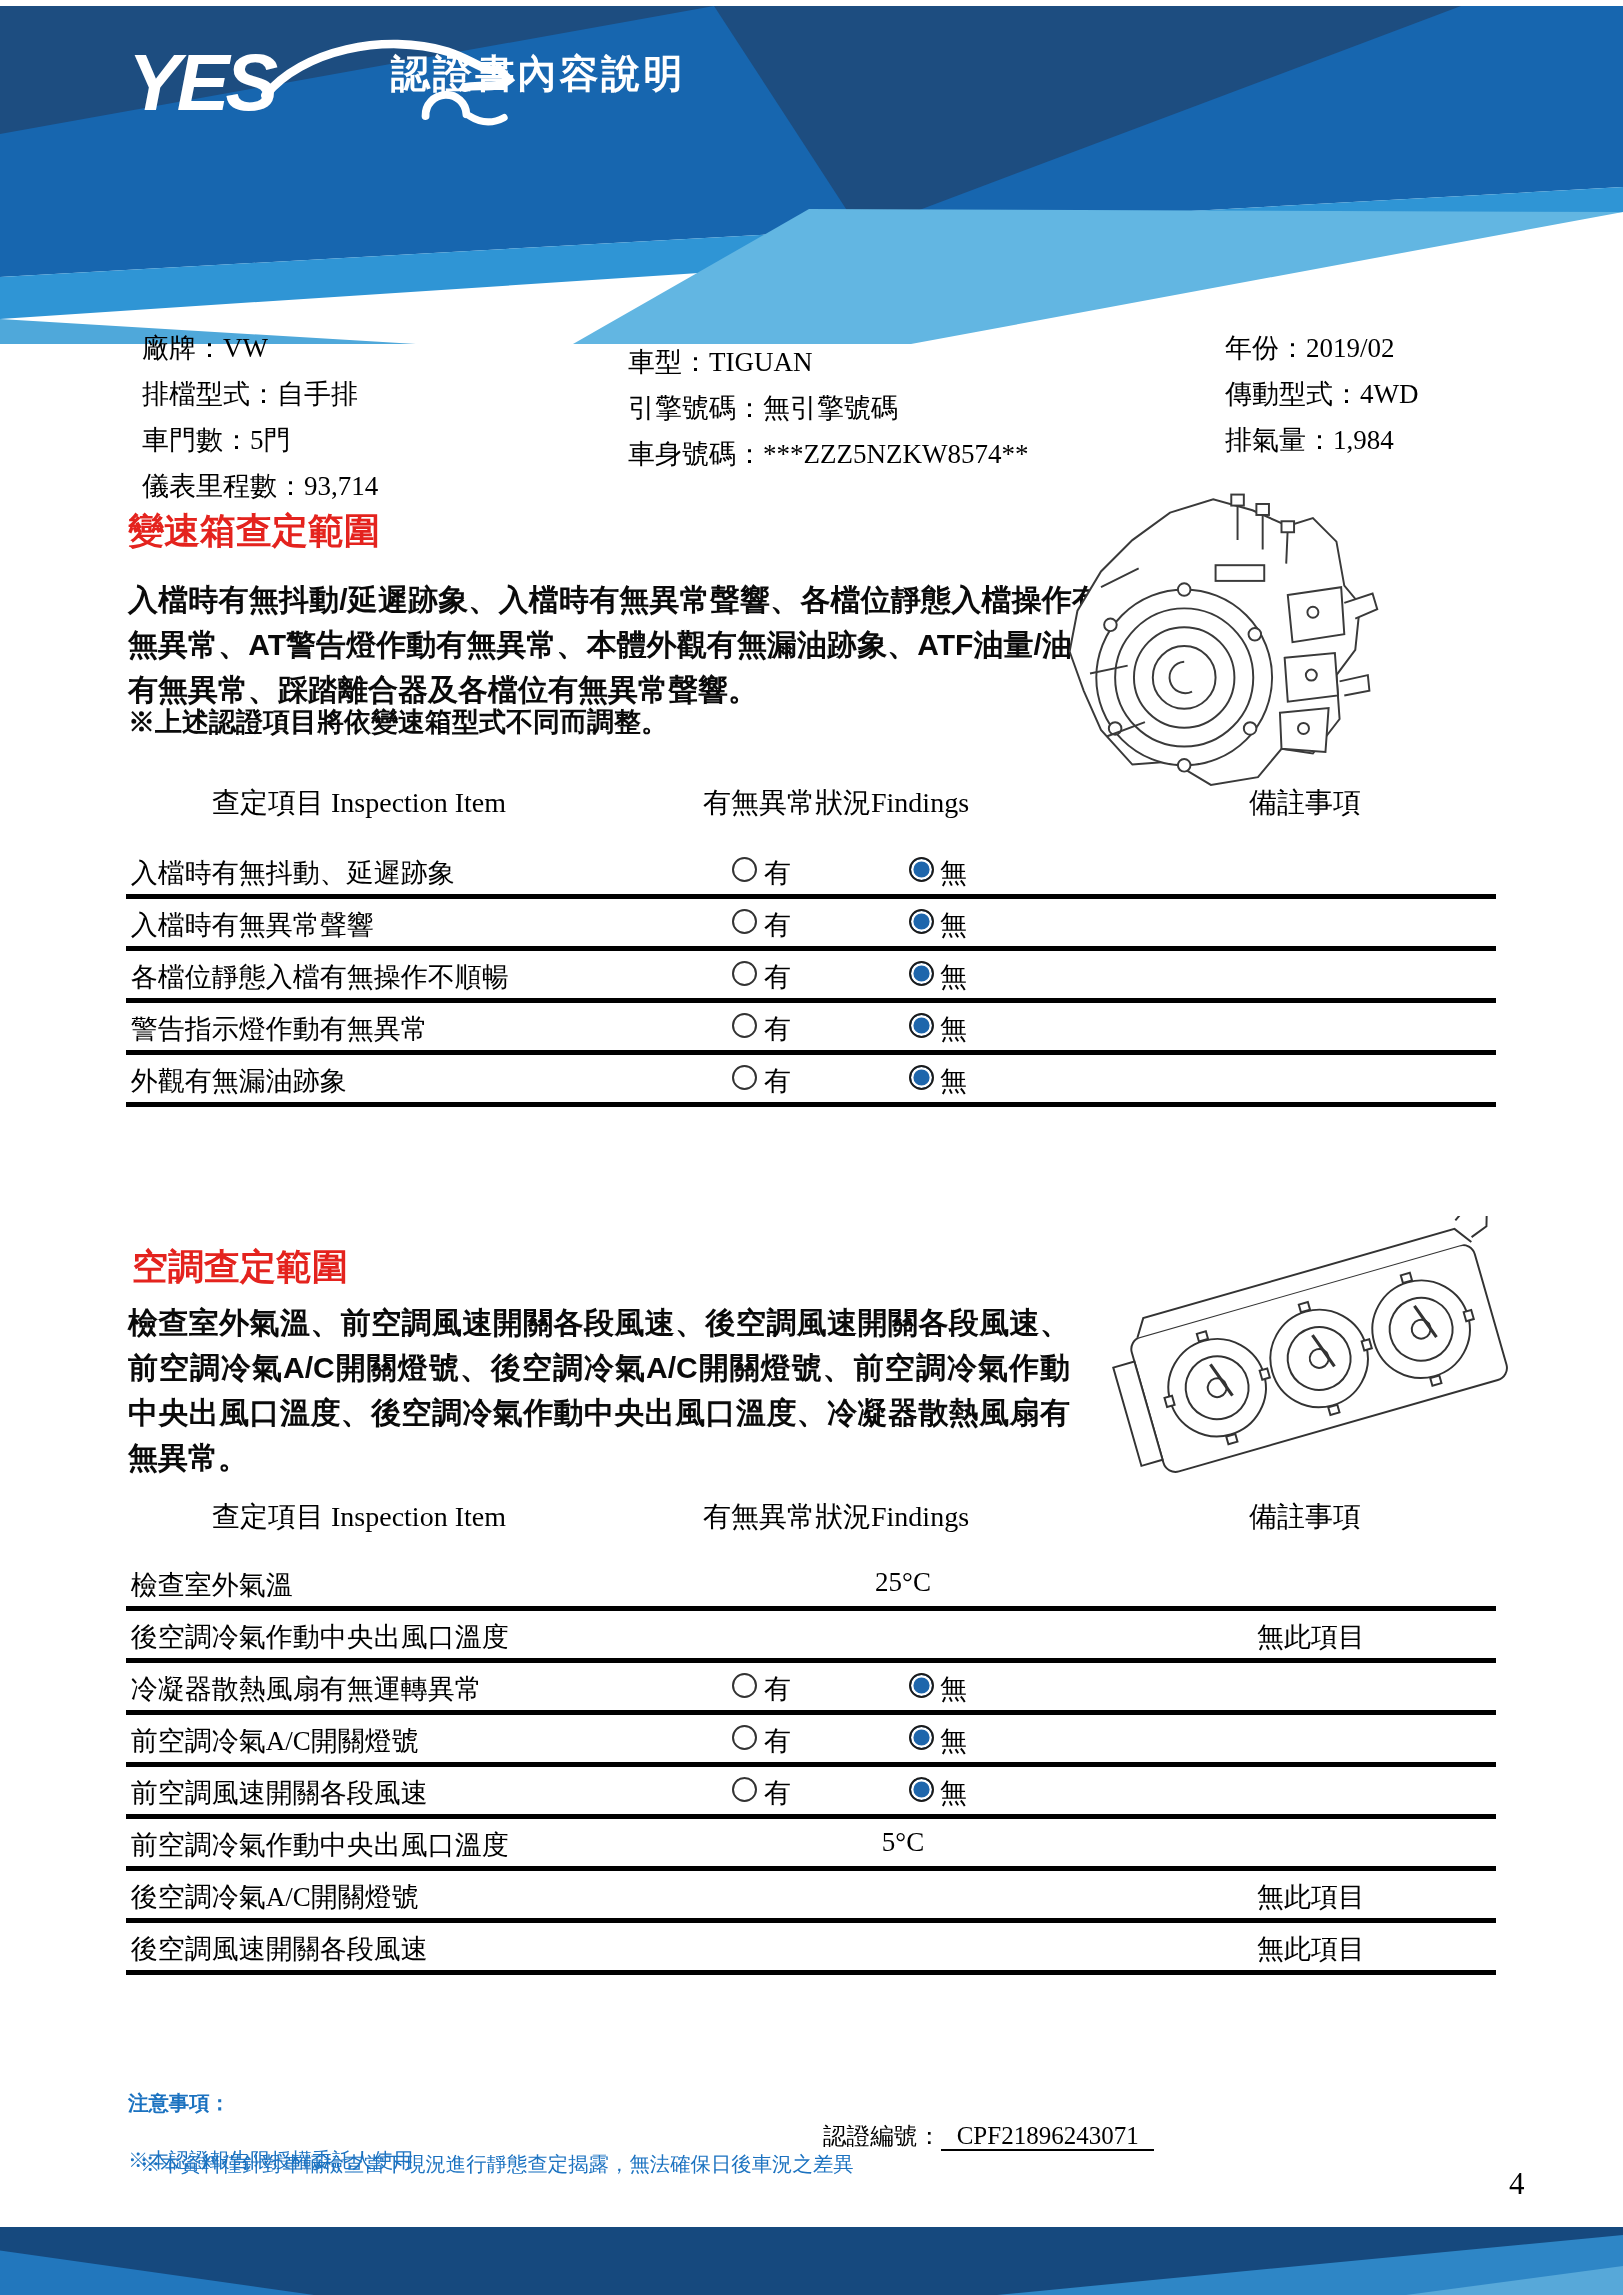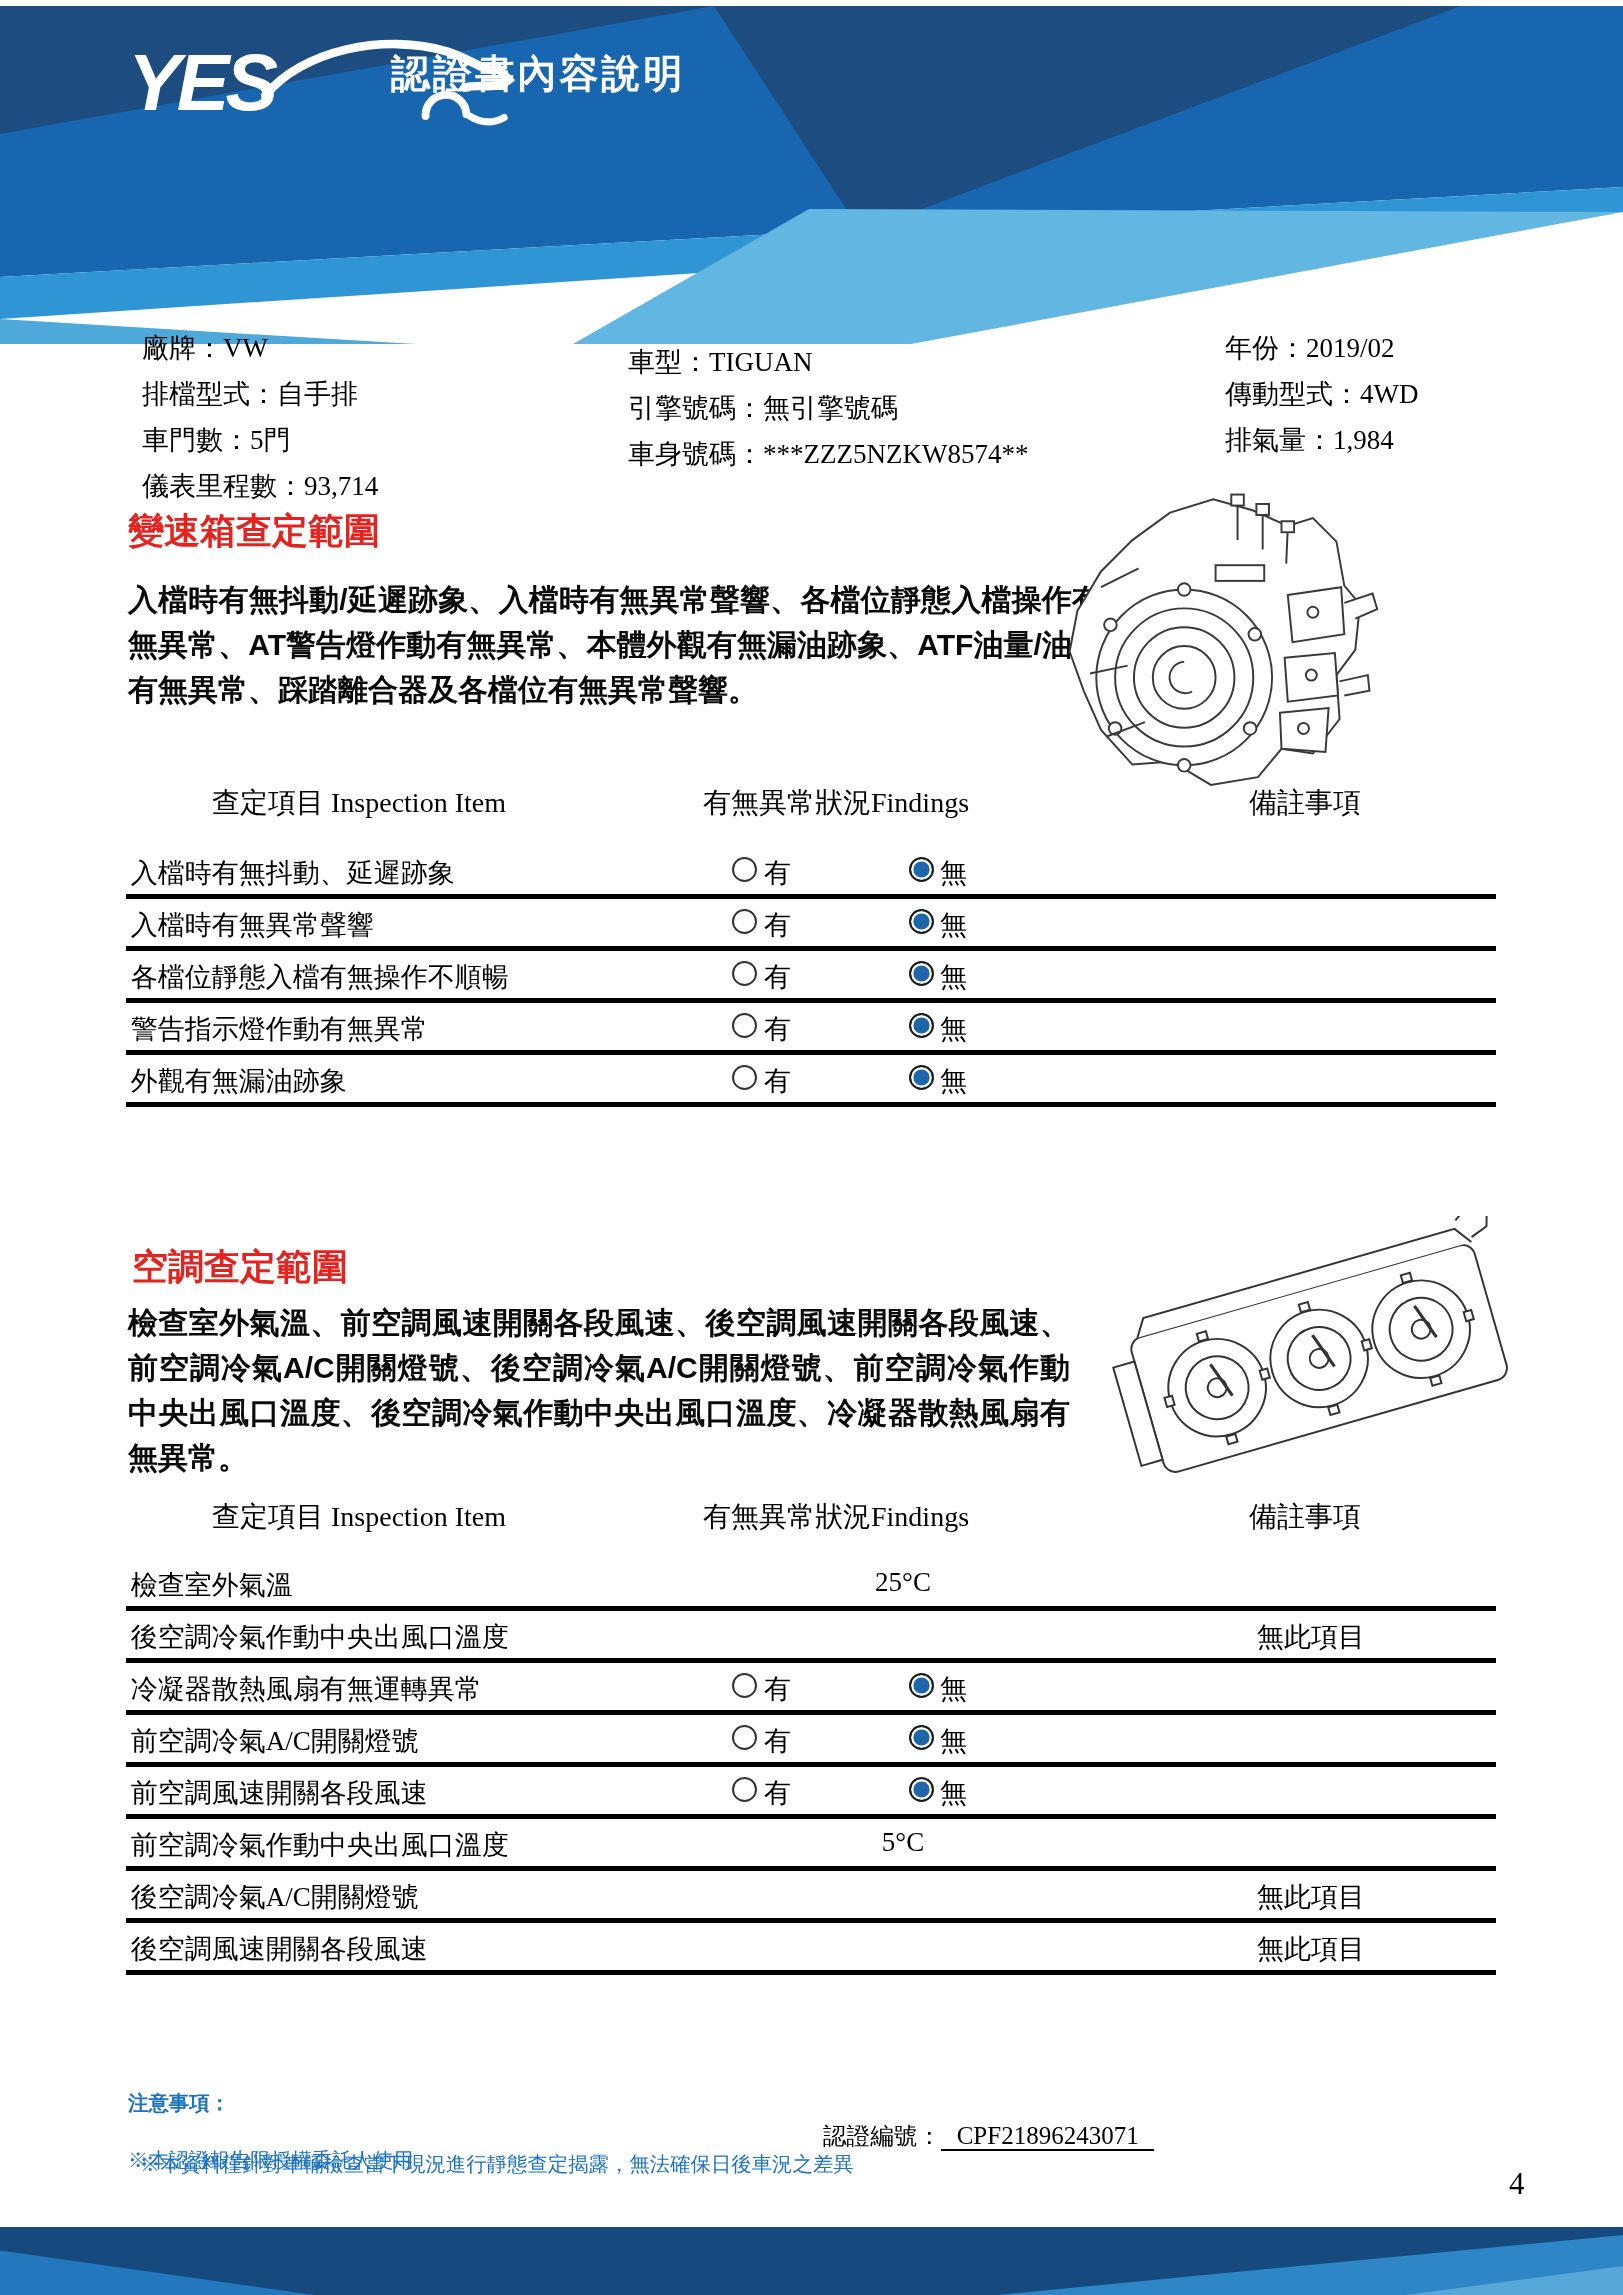--- a/index.html
+++ b/index.html
@@ -93,20 +93,21 @@
     <div>車身號碼：***ZZZ5NZKW8574**</div>
   </div>
   <div class="vcol" style="left:1225px;top:330px;">
     <div>年份：2019/02</div>
     <div>傳動型式：4WD</div>
     <div>排氣量：1,984</div>
   </div>
 
   <div class="sec-title" style="left:128px;top:507px;">變速箱查定範圍</div>
   <div class="sec-desc" style="left:128px;top:577px;width:974px;">入檔時有無抖動/延遲跡象、入檔時有無異常聲響、各檔位靜態入檔操作有無異常、AT警告燈作動有無異常、本體外觀有無漏油跡象、ATF油量/油質有無異常、踩踏離合器及各檔位有無異常聲響。</div>
+  <div class="sec-note" style="left:128px;top:704px;">※上述認證項目將依變速箱型式不同而調整。</div>
 
   <svg class="illus" style="left:1052px;top:493px;" width="346" height="310" viewBox="0 0 440 395">
     <g fill="#ffffff" stroke="#3a3a3a" stroke-width="2.5">
       <path d="M150,25 L205,8 L255,22 L300,42 L332,32 L362,62 L372,118 L392,142 L386,200 L362,232 L366,288 L332,332 L292,326 L262,362 L202,372 L152,342 L102,346 L62,302 L40,252 L22,202 L32,150 L62,100 L102,60 Z"></path>
       <circle cx="168" cy="235" r="112"></circle>
       <circle cx="168" cy="235" r="88"></circle>
       <circle cx="168" cy="235" r="64"></circle>
       <circle cx="168" cy="235" r="40"></circle>
       <path d="M168,215 a20,20 0 1 0 10,38"></path>
       <circle cx="168" cy="123" r="8"></circle>

